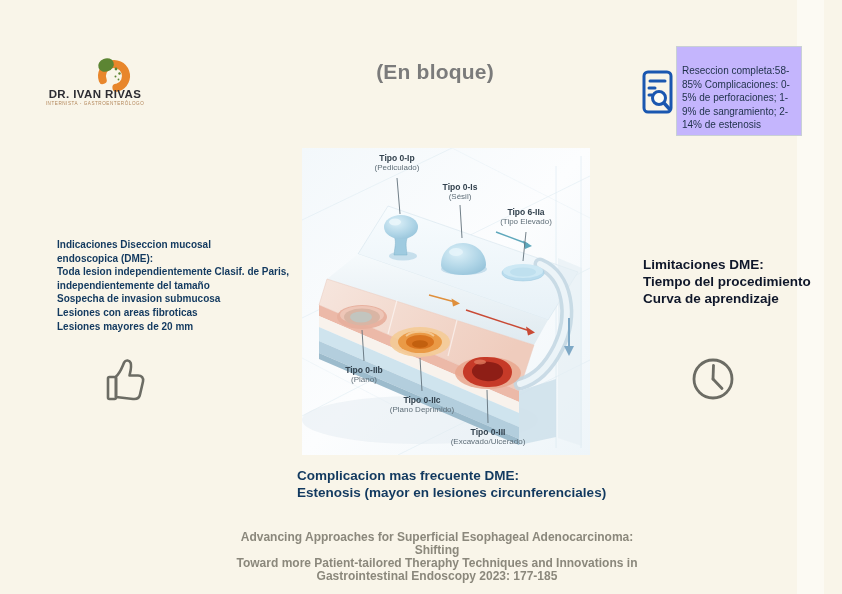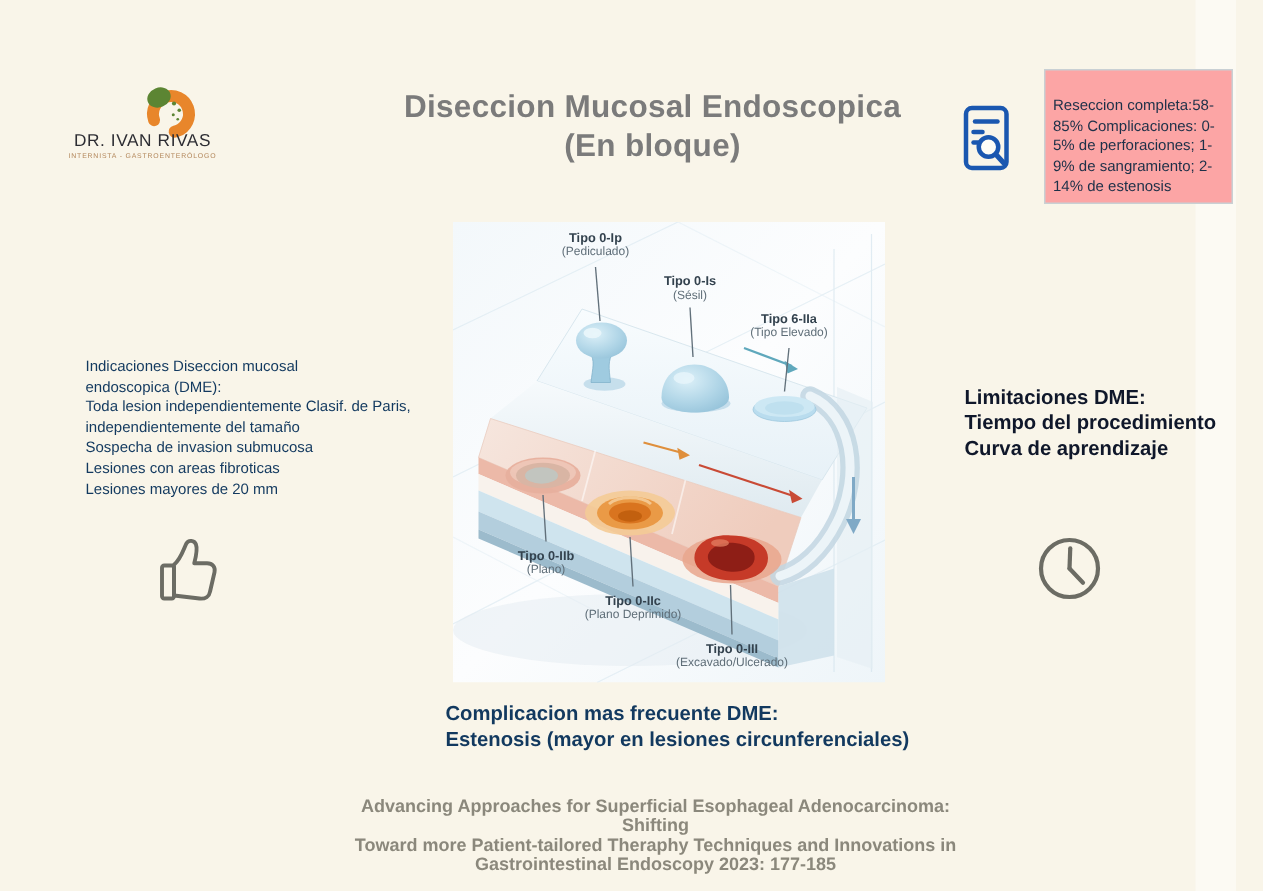--- a/index.html
+++ b/index.html
@@ -6,35 +6,35 @@
   .slide{
     position:relative;width:842px;height:594px;overflow:hidden;
     background:#f9f5e9;
     font-family:"Liberation Sans",sans-serif;
   }
   .bg-stripe{position:absolute;top:0;left:797px;width:27px;height:594px;background:rgba(255,255,255,.48);}
   
   .logo{position:absolute;left:40px;top:55px;width:110px;}
   .logo-icon{position:absolute;left:54px;top:0;width:38px;height:38px;}
   .logo-name{position:absolute;left:0;top:33px;width:110px;text-align:center;
-    font-size:11.5px;font-weight:normal;color:#2d2d33;letter-spacing:.4px;white-space:nowrap;}
+    font-size:11.5px;font-weight:bold;color:#2d2d33;letter-spacing:.4px;white-space:nowrap;}
   .logo-sub{position:absolute;left:0;top:46px;width:110px;text-align:center;
     font-size:4.6px;color:#b3875b;letter-spacing:.55px;white-space:nowrap;}
   
   .title{position:absolute;left:235px;top:59px;width:400px;text-align:center;
     font-size:21px;font-weight:bold;color:#7b7b7b;line-height:26px;letter-spacing:.2px;}
   
   .docsearch{position:absolute;left:640px;top:70px;width:34px;height:44px;}
   
-  .stats-box{position:absolute;left:696px;top:46px;width:126px;min-height:84px;box-sizing:border-box;
-    background:#fca5a5;border:1px solid #c9d0d4;padding:4px 5px;
+  .stats-box{position:absolute;left:676px;top:46px;width:126px;min-height:84px;box-sizing:border-box;
+    background:#c4b5fd;border:1px solid #c9d0d4;padding:4px 5px;
     font-size:10px;line-height:13.4px;color:#1d3048;white-space:pre-line;}
   
   .indications{position:absolute;left:57px;top:238px;width:272px;
-    font-size:10px;font-weight:normal;color:#12395f;line-height:13.6px;white-space:pre-line;}
+    font-size:10px;font-weight:bold;color:#12395f;line-height:13.6px;white-space:pre-line;}
   
   .thumb{position:absolute;left:103px;top:356px;width:46px;height:48px;}
   
   .limitations{position:absolute;left:643px;top:257px;width:185px;
     font-size:13.5px;font-weight:600;color:#0f172a;line-height:16.8px;white-space:pre-line;}
   
   .clock{position:absolute;left:691px;top:357px;width:44px;height:44px;}
   
   .complication{position:absolute;left:297px;top:467px;width:310px;
     font-size:13.5px;font-weight:bold;color:#12395f;line-height:17px;white-space:pre-line;}
@@ -61,21 +61,20 @@
       <circle cx="22" cy="14" r="1.4" fill="#5c8533"></circle>
       <circle cx="25.5" cy="18.5" r="1.2" fill="#5c8533"></circle>
       <circle cx="21.5" cy="21.5" r="1.0" fill="#5c8533"></circle>
       <circle cx="24.5" cy="24.5" r="0.9" fill="#5c8533"></circle>
     </svg>
     <div class="logo-name">DR. IVAN RIVAS</div>
     <div class="logo-sub">INTERNISTA - GASTROENTERÓLOGO</div>
   </div>
 
   <div class="title">
-    <div>Diseccion Mucosal Endoscopica</div>
     <div>(En bloque)</div>
   </div>
 
   <svg class="docsearch" viewBox="0 0 34 44" width="34" height="44">
     <rect x="4" y="2" width="27" height="40" rx="4" fill="none" stroke="#1a57b0" stroke-width="3"></rect>
     <line x1="10" y1="11" x2="25" y2="11" stroke="#1a57b0" stroke-width="3" stroke-linecap="round"></line>
     <line x1="9" y1="18" x2="15" y2="18" stroke="#1a57b0" stroke-width="3" stroke-linecap="round"></line>
     <line x1="9" y1="25" x2="12" y2="25" stroke="#1a57b0" stroke-width="3" stroke-linecap="round"></line>
     <circle cx="19" cy="28" r="6.5" fill="#fdfdf7" stroke="#1a57b0" stroke-width="3"></circle>
     <line x1="24" y1="33" x2="29" y2="38.5" stroke="#1a57b0" stroke-width="3.4" stroke-linecap="round"></line>

